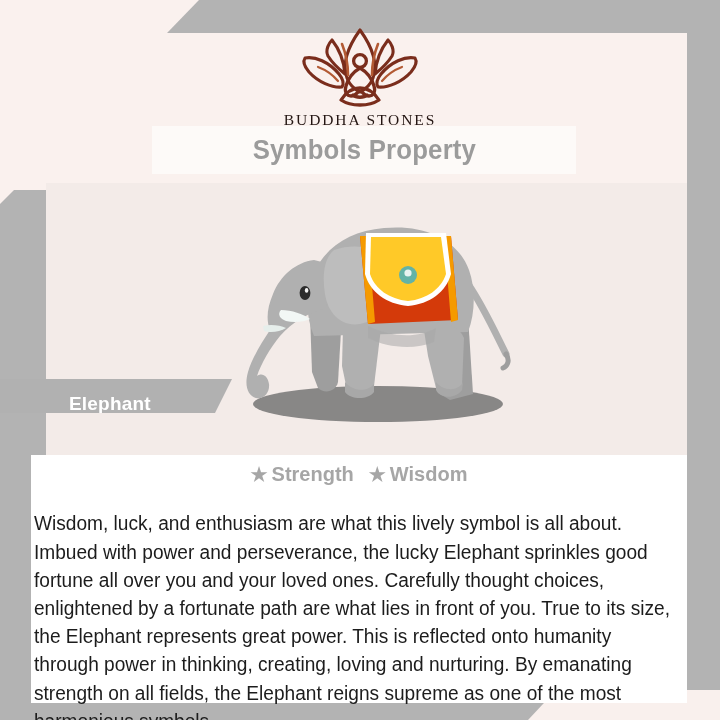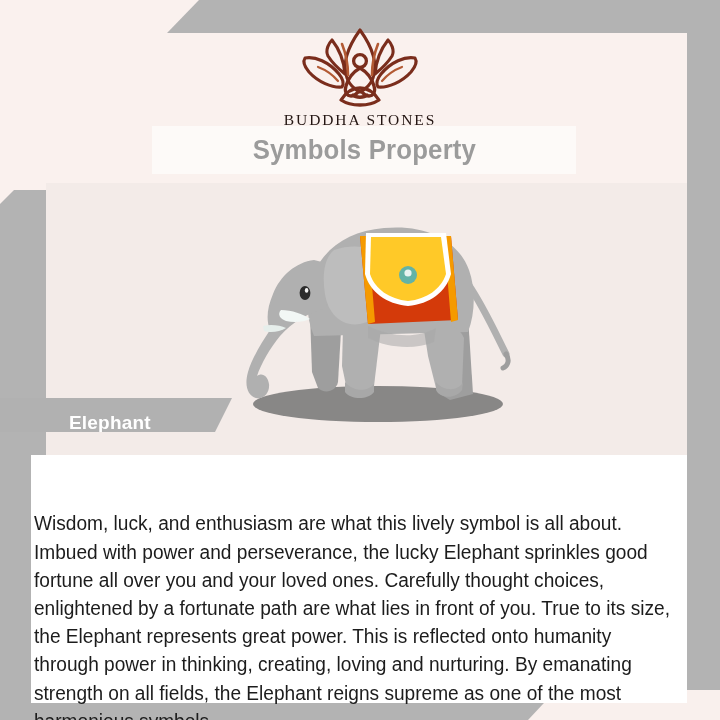--- a/index.html
+++ b/index.html
@@ -106,21 +106,21 @@
     left: 218px;
     top: 196px;
     width: 310px;
     height: 230px;
   }
 
   
   #name-banner {
     position: absolute;
     left: 0px;
-    top: 398px;
+    top: 379px;
     width: 232px;
     height: 50px;
     background: #b1b1b1;
     clip-path: polygon(0 0, 232px 0, 215px 34px, 0 34px);
     display: flex;
     align-items: center;
   }
   #name-text {
     margin-left: 69px;
     color: #ffffff;
@@ -267,16 +267,19 @@
     <path fill="#ffc928" d="M153 41 L223 41 L228 78 C 223 93, 209 103, 190 105 C 171 103, 157 93, 152 78 Z"></path>
     <circle cx="190" cy="79" r="9" fill="#63b3a6"></circle>
     <circle cx="190" cy="77" r="3.6" fill="#e7f3f0"></circle>
   </svg>
 
   <div id="name-banner">
     <span id="name-text">Elephant</span>
   </div>
 
   <div id="description">
+    <div id="traits">
+      <span class="trait"><span class="star">★</span><span>Strength</span></span><span class="gap"></span><span class="trait"><span class="star">★</span><span>Wisdom</span></span>
+    </div>
     <p id="body-copy">Wisdom, luck, and enthusiasm are what this lively symbol is all about. Imbued with power and perseverance, the lucky Elephant sprinkles good fortune all over you and your loved ones. Carefully thought choices, enlightened by a fortunate path are what lies in front of you. True to its size, the Elephant represents great power. This is reflected onto humanity through power in thinking, creating, loving and nurturing. By emanating strength on all fields, the Elephant reigns supreme as one of the most harmonious symbols.</p>
   </div>
 
 </div>
 
 </body></html>

